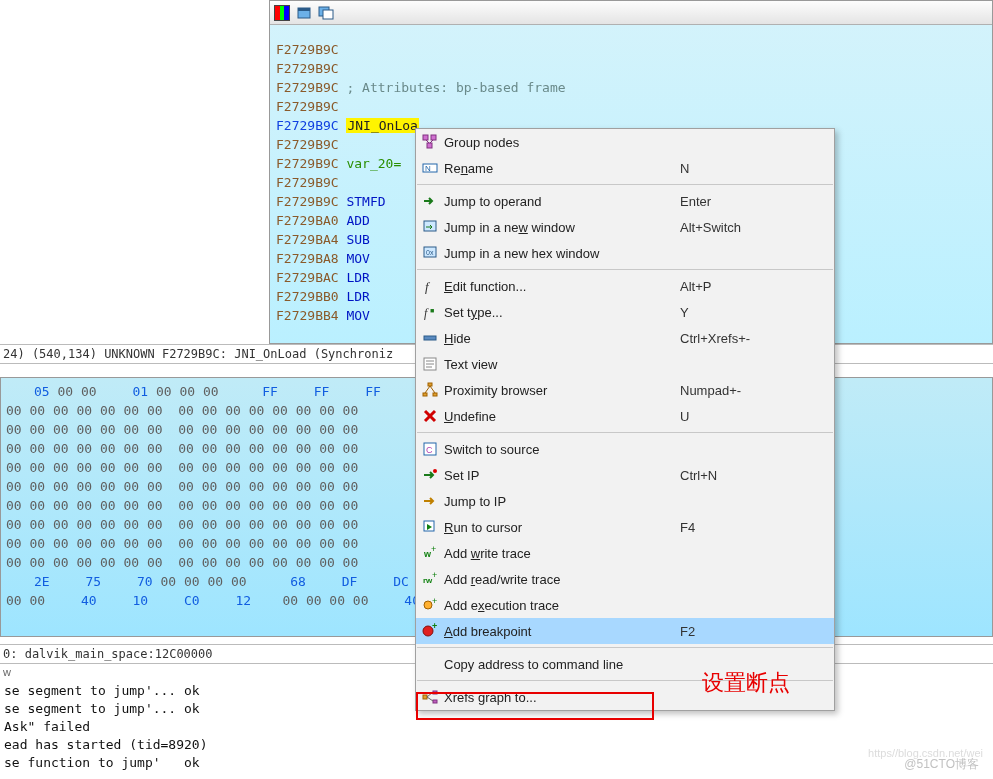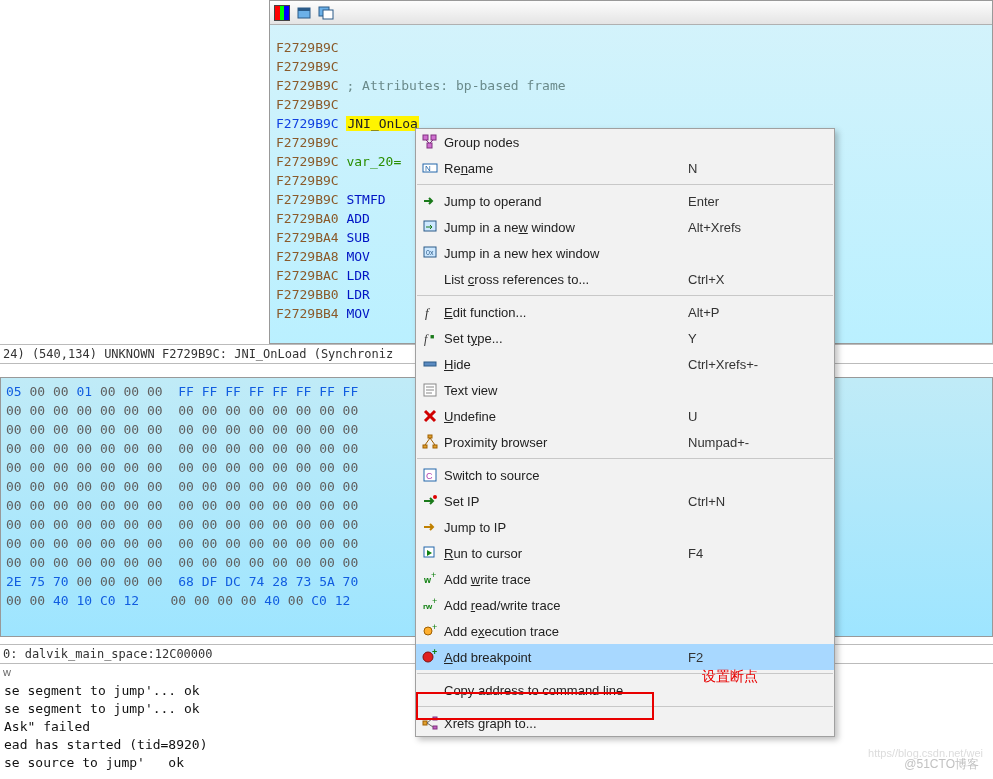--- a/index.html
+++ b/index.html
@@ -23,27 +23,26 @@
   }
   .disasm-toolbar {
     height: 24px;
     background: linear-gradient(180deg, #fdfdfd, #e4e4e4);
     border-bottom: 1px solid #b0b0b0;
     display:flex; align-items:center; gap:6px; padding:0 4px;
   }
   .tb-icon { width:16px; height:16px; display:inline-flex; align-items:center; justify-content:center; font-size:10px; }
   .rgb-icon { background: linear-gradient(90deg,#f00 33%,#0f0 33% 66%,#00f 66%); border:1px solid #444;}
   .disasm-body {
-    padding: 2px 6px;
+    padding: 15px 6px;
     font-family: Consolas, monospace;
     font-size: 13px;
     line-height: 19px;
     white-space: pre;
     color: #4a4a4a;
-    margin-top: 11px;
   }
   .addr { color: #8a5a2a; }
   .addr-blue { color: #1040e0; }
   .func-name { background: #fff400; color: #222; padding:0 1px; }
   .attr { color: #6a8a8a; text-align: center; }
   .var { color: #2a8e00; }
   .instr { color: #0014c4; }
   .status-line {
     position:absolute; left:0; top:344px; right:0; height:20px;
     background:#fff; border-top:1px solid #bbb; border-bottom:1px solid #bbb;
@@ -51,21 +50,21 @@
     white-space:nowrap; overflow:hidden;
   }
   .hex-window {
     position:absolute; left:0; top:377px; right:0; height:260px;
     border:1px solid #999;
     background: linear-gradient(180deg, #c0ebf7 0%, #9ee5ff 100%);
     font-family:Consolas,monospace; font-size:13px; line-height:19px;
     padding:4px 5px; white-space:pre;
   }
   .hex-window .b { color:#5f5f5f; }
-  .hex-window .f { color:#115de0; }
+  .hex-window .f { color:#115de0;margin-left:28px; }
   .hex-status {
     position:absolute; left:0; top:644px; right:0; height:20px;
     background:#fff; border-top:1px solid #bbb; border-bottom:1px solid #bbb;
     font-family:Consolas,monospace; font-size:12px; padding:2px 3px; color:#333;
   }
   .output-window {
     position:absolute; left:0; top:680px; right:0; bottom:0;
     background:#fff;
     font-family:Consolas,monospace; font-size:13px; line-height:18px;
     padding:2px 4px; color:#111; white-space:pre; overflow:hidden;
@@ -82,40 +81,40 @@
     width:420px;
     background:#f2f2f2;
     border:1px solid #a0a0a0;
     box-shadow:3px 3px 6px rgba(0,0,0,0.25);
     font-family:"Segoe UI", Arial, sans-serif;
     font-size:13px;
     z-index:100;
   }
   .menu-item {
     display:flex; align-items:center; height:26px;
-    padding:0 16px 0 0;
+    padding:0 24px 0 0;
   }
   .menu-item .icon-cell {
     width:28px; display:flex; align-items:center; justify-content:center;
   }
   .menu-item .label-cell { flex:1; color:#222; }
   .menu-item .shortcut-cell { width:130px; color:#333; }
   .menu-item .sub-arrow { width:14px; text-align:right; color:#555; }
   .menu-sep { height:1px; background:#c8c8c8; margin:3px 1px; }
   .menu-item.highlight { background:#a8d8ff; }
   .menu-item .underline { text-decoration: underline; }
   .red-box {
     position:absolute; border:2px solid #e80000;
     left:416px; top:692px; width:238px; height:28px;
     z-index:120; pointer-events:none;
   }
   .red-label {
     position:absolute; left:702px; top:668px;
     color:#e80000; font-family:Liberation Serif, serif;
-    font-size:14px; z-index:130; pointer-events:none;
+    font-size:22px; z-index:130; pointer-events:none;
   }
   .watermark1 {
     position:absolute; right:14px; bottom:6px;
     color:#c2c2c2; font-size:12px; font-family:Arial,sans-serif;margin-top:34px;
   }
   .watermark2 {
     position:absolute; right:10px; bottom:20px;
     color:#dcdcdc; font-size:11px; font-family:Arial,sans-serif;
   }
   svg { display:block; }
@@ -141,21 +140,21 @@
   </div>
   <div class="disasm-body" id="disasm-body"><div><span class="addr">F2729B9C</span> </div><div><span class="addr">F2729B9C</span> </div><div><span class="addr">F2729B9C</span> <span class="attr">; Attributes: bp-based frame</span></div><div><span class="addr">F2729B9C</span> </div><div><span class="addr-blue">F2729B9C</span> <span class="func-name">JNI_OnLoa</span></div><div><span class="addr">F2729B9C</span> </div><div><span class="addr">F2729B9C</span> <span class="var">var_20=</span></div><div><span class="addr">F2729B9C</span> </div><div><span class="addr">F2729B9C</span> <span class="instr">STMFD</span></div><div><span class="addr">F2729BA0</span> <span class="instr">ADD</span></div><div><span class="addr">F2729BA4</span> <span class="instr">SUB</span></div><div><span class="addr">F2729BA8</span> <span class="instr">MOV</span></div><div><span class="addr">F2729BAC</span> <span class="instr">LDR</span></div><div><span class="addr">F2729BB0</span> <span class="instr">LDR</span></div><div><span class="addr">F2729BB4</span> <span class="instr">MOV</span></div></div>
 </div>
 
 <div class="status-line">24) (540,134) UNKNOWN F2729B9C: JNI_OnLoad (Synchroniz</div>
 
 <div class="hex-window" id="hex-body"><div><span class="f">05</span> <span class="b">00</span> <span class="b">00</span> <span class="f">01</span> <span class="b">00</span> <span class="b">00</span> <span class="b">00</span>  <span class="f">FF</span> <span class="f">FF</span> <span class="f">FF</span> <span class="f">FF</span> <span class="f">FF</span> <span class="f">FF</span> <span class="f">FF</span> <span class="f">FF</span></div><div><span class="b">00</span> <span class="b">00</span> <span class="b">00</span> <span class="b">00</span> <span class="b">00</span> <span class="b">00</span> <span class="b">00</span>  <span class="b">00</span> <span class="b">00</span> <span class="b">00</span> <span class="b">00</span> <span class="b">00</span> <span class="b">00</span> <span class="b">00</span> <span class="b">00</span></div><div><span class="b">00</span> <span class="b">00</span> <span class="b">00</span> <span class="b">00</span> <span class="b">00</span> <span class="b">00</span> <span class="b">00</span>  <span class="b">00</span> <span class="b">00</span> <span class="b">00</span> <span class="b">00</span> <span class="b">00</span> <span class="b">00</span> <span class="b">00</span> <span class="b">00</span></div><div><span class="b">00</span> <span class="b">00</span> <span class="b">00</span> <span class="b">00</span> <span class="b">00</span> <span class="b">00</span> <span class="b">00</span>  <span class="b">00</span> <span class="b">00</span> <span class="b">00</span> <span class="b">00</span> <span class="b">00</span> <span class="b">00</span> <span class="b">00</span> <span class="b">00</span></div><div><span class="b">00</span> <span class="b">00</span> <span class="b">00</span> <span class="b">00</span> <span class="b">00</span> <span class="b">00</span> <span class="b">00</span>  <span class="b">00</span> <span class="b">00</span> <span class="b">00</span> <span class="b">00</span> <span class="b">00</span> <span class="b">00</span> <span class="b">00</span> <span class="b">00</span></div><div><span class="b">00</span> <span class="b">00</span> <span class="b">00</span> <span class="b">00</span> <span class="b">00</span> <span class="b">00</span> <span class="b">00</span>  <span class="b">00</span> <span class="b">00</span> <span class="b">00</span> <span class="b">00</span> <span class="b">00</span> <span class="b">00</span> <span class="b">00</span> <span class="b">00</span></div><div><span class="b">00</span> <span class="b">00</span> <span class="b">00</span> <span class="b">00</span> <span class="b">00</span> <span class="b">00</span> <span class="b">00</span>  <span class="b">00</span> <span class="b">00</span> <span class="b">00</span> <span class="b">00</span> <span class="b">00</span> <span class="b">00</span> <span class="b">00</span> <span class="b">00</span></div><div><span class="b">00</span> <span class="b">00</span> <span class="b">00</span> <span class="b">00</span> <span class="b">00</span> <span class="b">00</span> <span class="b">00</span>  <span class="b">00</span> <span class="b">00</span> <span class="b">00</span> <span class="b">00</span> <span class="b">00</span> <span class="b">00</span> <span class="b">00</span> <span class="b">00</span></div><div><span class="b">00</span> <span class="b">00</span> <span class="b">00</span> <span class="b">00</span> <span class="b">00</span> <span class="b">00</span> <span class="b">00</span>  <span class="b">00</span> <span class="b">00</span> <span class="b">00</span> <span class="b">00</span> <span class="b">00</span> <span class="b">00</span> <span class="b">00</span> <span class="b">00</span></div><div><span class="b">00</span> <span class="b">00</span> <span class="b">00</span> <span class="b">00</span> <span class="b">00</span> <span class="b">00</span> <span class="b">00</span>  <span class="b">00</span> <span class="b">00</span> <span class="b">00</span> <span class="b">00</span> <span class="b">00</span> <span class="b">00</span> <span class="b">00</span> <span class="b">00</span></div><div><span class="f">2E</span> <span class="f">75</span> <span class="f">70</span> <span class="b">00</span> <span class="b">00</span> <span class="b">00</span> <span class="b">00</span>  <span class="f">68</span> <span class="f">DF</span> <span class="f">DC</span> <span class="f">74</span> <span class="f">28</span> <span class="f">73</span> <span class="f">5A</span> <span class="f">70</span></div><div><span class="b">00</span> <span class="b">00</span> <span class="f">40</span> <span class="f">10</span> <span class="f">C0</span> <span class="f">12</span>    <span class="b">00</span> <span class="b">00</span> <span class="b">00</span> <span class="b">00</span> <span class="f">40</span> <span class="b">00</span> <span class="f">C0</span> <span class="f">12</span></div></div>
 <div class="hex-status">0: dalvik_main_space:12C00000</div>
 
 <div class="output-title">w</div>
-<div class="output-window" id="output-body"><div>se segment to jump'... ok</div><div>se segment to jump'... ok</div><div>Ask" failed</div><div>ead has started (tid=8920)</div><div>se source to jump'   ok</div></div>
+<div class="output-window" id="output-body"><div>se segment to jump'... ok</div><div>se segment to jump'... ok</div><div>Ask" failed</div><div>ead has started (tid=8920)</div><div>se function to jump'   ok</div></div>
 
 <div class="context-menu" id="context-menu">
     <div class="menu-item">
       <span class="icon-cell">
         <svg width="16" height="16">
           <rect x="1" y="1" width="5" height="5" fill="#d070d0" stroke="#803080"></rect>
           <rect x="9" y="1" width="5" height="5" fill="#d070d0" stroke="#803080"></rect>
           <rect x="5" y="9" width="5" height="5" fill="#d070d0" stroke="#803080"></rect>
           <line x1="4" y1="6" x2="7" y2="9" stroke="#803080"></line>
           <line x1="11" y1="6" x2="8" y2="9" stroke="#803080"></line>
@@ -185,36 +184,31 @@
       <span class="shortcut-cell">Enter</span>
     </div>
     <div class="menu-item">
       <span class="icon-cell">
         <svg width="16" height="16">
           <rect x="2" y="2" width="12" height="10" fill="#cde8ff" stroke="#2a5a88"></rect>
           <path d="M4 8 L10 8 M8 6 L10 8 L8 10" stroke="#1a7a1a" fill="none"></path>
         </svg>
       </span>
       <span class="label-cell">Jump in a ne<span class="underline">w</span> window</span>
-      <span class="shortcut-cell">Alt+Xrefs</span>
+      <span class="shortcut-cell">Alt+Switch</span>
     </div>
     <div class="menu-item">
       <span class="icon-cell">
         <svg width="16" height="16">
           <rect x="2" y="2" width="12" height="10" fill="#cde8ff" stroke="#2a5a88"></rect>
           <text x="4" y="10" font-size="7" fill="#2a5a88">0x</text>
         </svg>
       </span>
       <span class="label-cell">Jump in a new hex window</span>
       <span class="shortcut-cell"></span>
-    </div>
-    <div class="menu-item">
-      <span class="icon-cell"></span>
-      <span class="label-cell">List <span class="underline">c</span>ross references to...</span>
-      <span class="shortcut-cell">Ctrl+X</span>
     </div>
     <div class="menu-sep"></div>
     <div class="menu-item">
       <span class="icon-cell">
         <svg width="16" height="16">
           <text x="3" y="13" font-size="13" font-style="italic" font-family="serif" fill="#333">f</text>
         </svg>
       </span>
       <span class="label-cell"><span class="underline">E</span>dit function...</span>
       <span class="shortcut-cell">Alt+P</span>
@@ -242,44 +236,44 @@
       <span class="icon-cell">
         <svg width="16" height="16">
           <rect x="2" y="2" width="12" height="12" fill="#fff" stroke="#888"></rect>
           <line x1="4" y1="5" x2="12" y2="5" stroke="#888"></line>
           <line x1="4" y1="8" x2="12" y2="8" stroke="#888"></line>
           <line x1="4" y1="11" x2="10" y2="11" stroke="#888"></line>
         </svg>
       </span>
       <span class="label-cell">Text view</span>
       <span class="shortcut-cell"></span>
-    </div>
-    <div class="menu-item">
-      <span class="icon-cell">
-        <svg width="16" height="16">
-          <line x1="3" y1="3" x2="13" y2="13" stroke="#d00000" stroke-width="3"></line>
-          <line x1="13" y1="3" x2="3" y2="13" stroke="#d00000" stroke-width="3"></line>
-        </svg>
-      </span>
-      <span class="label-cell"><span class="underline">U</span>ndefine</span>
-      <span class="shortcut-cell">U</span>
     </div>
     <div class="menu-item">
       <span class="icon-cell">
         <svg width="16" height="16">
           <rect x="6" y="1" width="4" height="3" fill="#e0a030" stroke="#a06000"></rect>
           <rect x="1" y="11" width="4" height="3" fill="#e0a030" stroke="#a06000"></rect>
           <rect x="11" y="11" width="4" height="3" fill="#e0a030" stroke="#a06000"></rect>
           <line x1="8" y1="4" x2="3" y2="11" stroke="#a06000"></line>
           <line x1="8" y1="4" x2="13" y2="11" stroke="#a06000"></line>
         </svg>
       </span>
       <span class="label-cell">Proximity browser</span>
       <span class="shortcut-cell">Numpad+-</span>
     </div>
+    <div class="menu-item">
+      <span class="icon-cell">
+        <svg width="16" height="16">
+          <line x1="3" y1="3" x2="13" y2="13" stroke="#d00000" stroke-width="3"></line>
+          <line x1="13" y1="3" x2="3" y2="13" stroke="#d00000" stroke-width="3"></line>
+        </svg>
+      </span>
+      <span class="label-cell"><span class="underline">U</span>ndefine</span>
+      <span class="shortcut-cell">U</span>
+    </div>
     <div class="menu-sep"></div>
     <div class="menu-item">
       <span class="icon-cell">
         <svg width="16" height="16">
           <rect x="2" y="2" width="12" height="12" fill="#fff" stroke="#2266aa"></rect>
           <text x="4" y="12" font-size="9" fill="#b040b0">C</text>
         </svg>
       </span>
       <span class="label-cell">Switch to source</span>
       <span class="shortcut-cell"></span>

